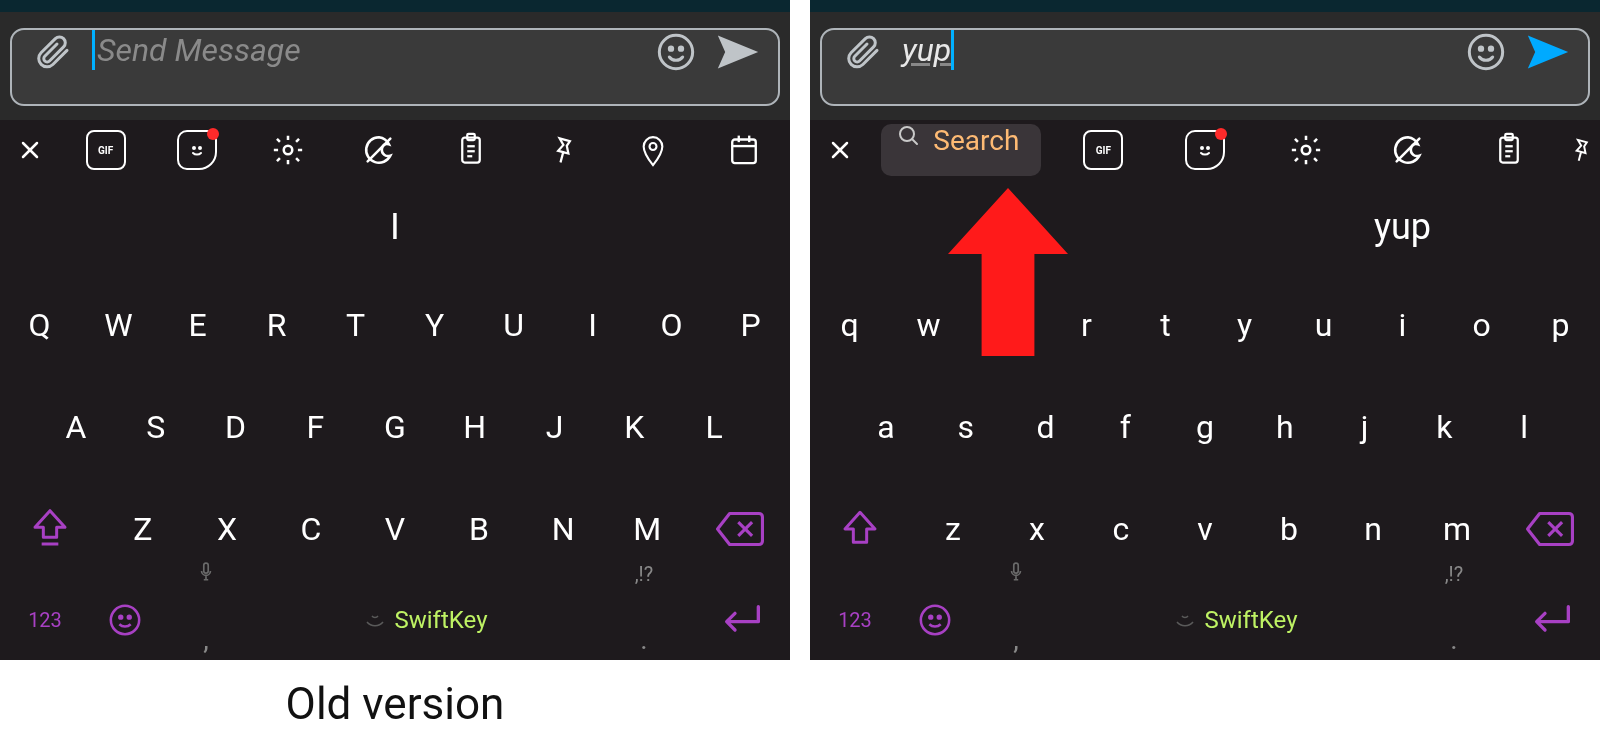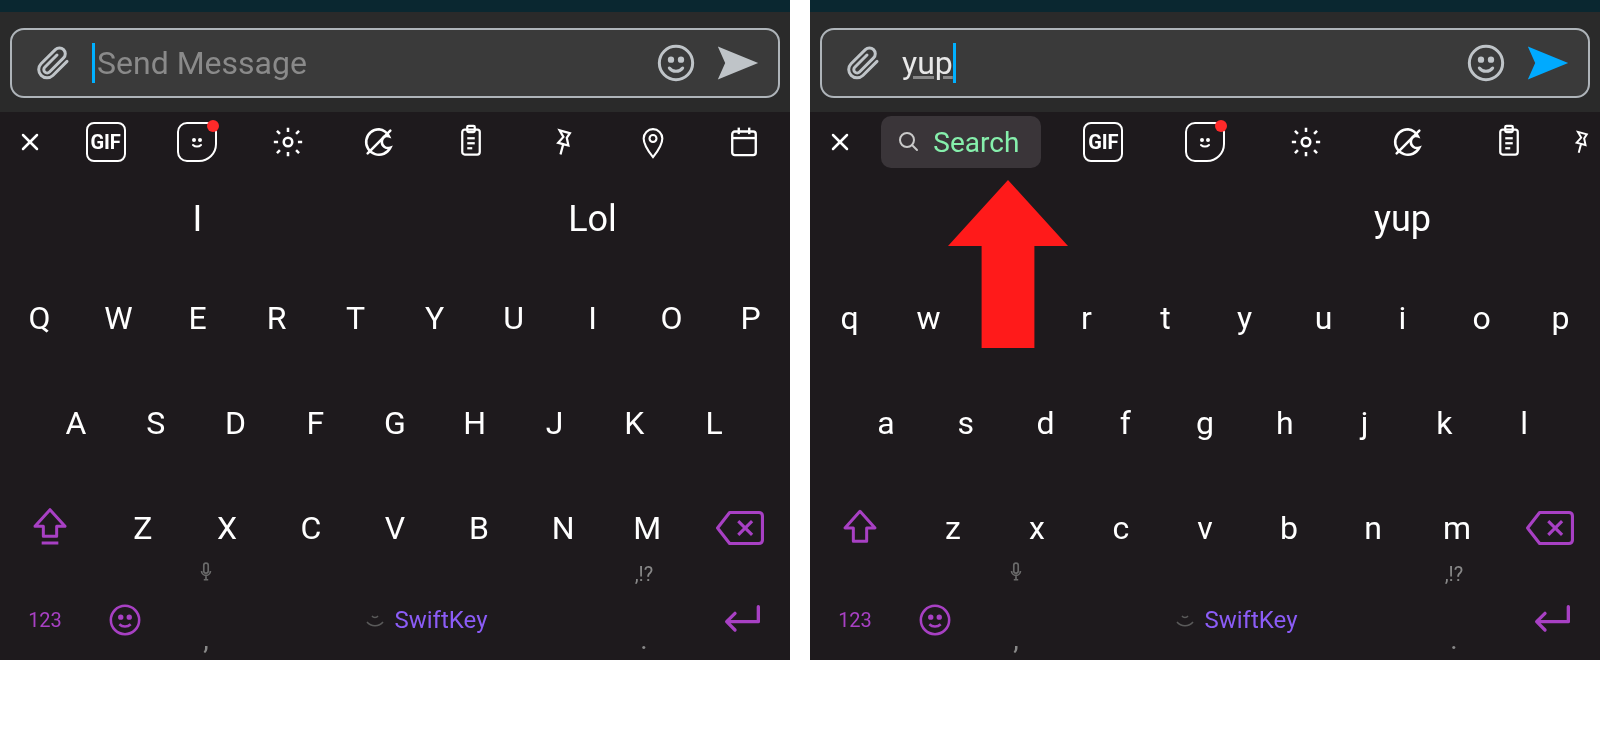--- a/index.html
+++ b/index.html
@@ -18,28 +18,29 @@
     display: flex;
     flex-direction: column;
     position: relative;
   }
 
   .header-bar { height: 12px; background: #0a2730; }
 
   
   .msg-wrap { padding: 16px 10px 14px 10px; background: #2a2a2a; }
   .msg-box {
-    height: 70px;
+    height: 78px;
     border: 2px solid #aeb4b9;
     border-radius: 14px;
     background: #3a3a3a;
     display: flex;
-    align-items: center;
+    align-items: flex-start;
     padding: 0 18px;
     gap: 18px;
+    font-style: italic;
   }
   .msg-box .ficon { width: 44px; height: 44px; display:flex; align-items:center; justify-content:center; }
   .msg-input {
     flex: 1;
     font-size: 32px;
     color: #c0c0c0;
     position: relative;
     display: flex;
     align-items: center;
   }
@@ -60,27 +61,27 @@
     display: flex;
     align-items: center;
   }
   .toolbar .cell {
     flex: 1; display:flex; align-items:center; justify-content:center; height:100%;
   }
   .toolbar .cell.narrow { flex: 0 0 60px; }
   .rounded-ic {
     border:2px solid #fff; border-radius:8px; width:40px; height:40px;
     display:flex; align-items:center; justify-content:center;
-    font-size:20px; color:#fff; font-weight:700; position:relative;
+    font-size:10px; color:#fff; font-weight:700; position:relative;
   }
   .red-dot { position:absolute; top:-4px; right:-4px; width:12px; height:12px; background:#ff2a2a; border-radius:50%; }
 
   .search-chip {
     background:#3a3539; border-radius:10px; height:52px; padding:0 22px 0 16px;
-    display:flex; align-items:center; gap:12px; color:#86efac; font-size:28px;
+    display:flex; align-items:flex-start; gap:12px; color:#fdba74; font-size:28px;
   }
 
   
   .suggest {
     height: 94px; background:#1e1a1d; display:flex; align-items:center;
     color:#fff; font-size:36px;
   }
   .suggest .slot { flex:1; display:flex; align-items:center; justify-content:center; position:relative; }
 
   .arrow-callout {
@@ -97,21 +98,21 @@
     font-size:32px; font-weight:400;
   }
   .key.shift, .key.backspace { flex: 1.2; color:#a840c4; }
 
   .bottom {
     height:80px; display:flex; align-items:center; background:#1e1a1d;
   }
   .bottom .bslot { flex:1; display:flex; align-items:center; justify-content:center; height:100%; position:relative; }
   .bottom .num { color:#a840c4; font-size:20px; flex:0 0 90px; }
   .bottom .emoji { color:#a840c4; flex:0 0 70px; }
-  .bottom .space { flex:3; color:#8b5cf6; font-size:24px; display:flex; align-items:center; gap:8px; }
+  .bottom .space { flex:3; color:#bef264; font-size:24px; display:flex; align-items:center; gap:8px; }
   .bottom .enter { color:#a840c4; flex:0 0 100px; }
   .bottom .mic { position:absolute; top:-18px; color:#6a6a6a; font-size:18px; }
   .bottom .punct { position:absolute; top:-18px; color:#888; font-size:20px; }
   .bottom .comma { position:absolute; color:#888; font-size:28px; bottom:4px; }
 
   
   .caption {
     width:100%; text-align:center; font-size:44px; color:#111; padding-top:18px;
   }
   .send-active svg polygon { fill:#00aaff; }
@@ -212,23 +213,20 @@
               <line x1="3" y1="10" x2="21" y2="10"></line>
               <line x1="8" y1="2" x2="8" y2="7"></line>
               <line x1="16" y1="2" x2="16" y2="7"></line>
             </svg>
         </div>
       </div>
 
       <div class="suggest">
         <div class="slot">
             <span>I</span>
-          </div>
-        <div class="slot">
-            <span>Lol</span>
           </div>
       </div>
 
       <div class="kbd">
         <div class="krow r1" id="L-r1">
             <div class="key">Q</div>
             <div class="key">W</div>
             <div class="key">E</div>
             <div class="key">R</div>
             <div class="key">T</div>
@@ -305,20 +303,21 @@
             <span class="comma">.</span>
           </div>
           <div class="bslot enter">
             <svg width="50" height="40" viewBox="0 0 30 24" fill="none" stroke="#a840c4" stroke-width="2" stroke-linecap="round" stroke-linejoin="round">
                 <path d="M26 4v9H8M12 8l-5 5 5 5"></path>
               </svg>
           </div>
         </div>
       </div>
     </div>
+    <div class="caption">Old version</div>
   </div>
 
   <div class="gap"></div>
 
   <div class="panel right">
     <div class="phone">
       <div class="header-bar"></div>
 
       <div class="msg-wrap">
         <div class="msg-box">

